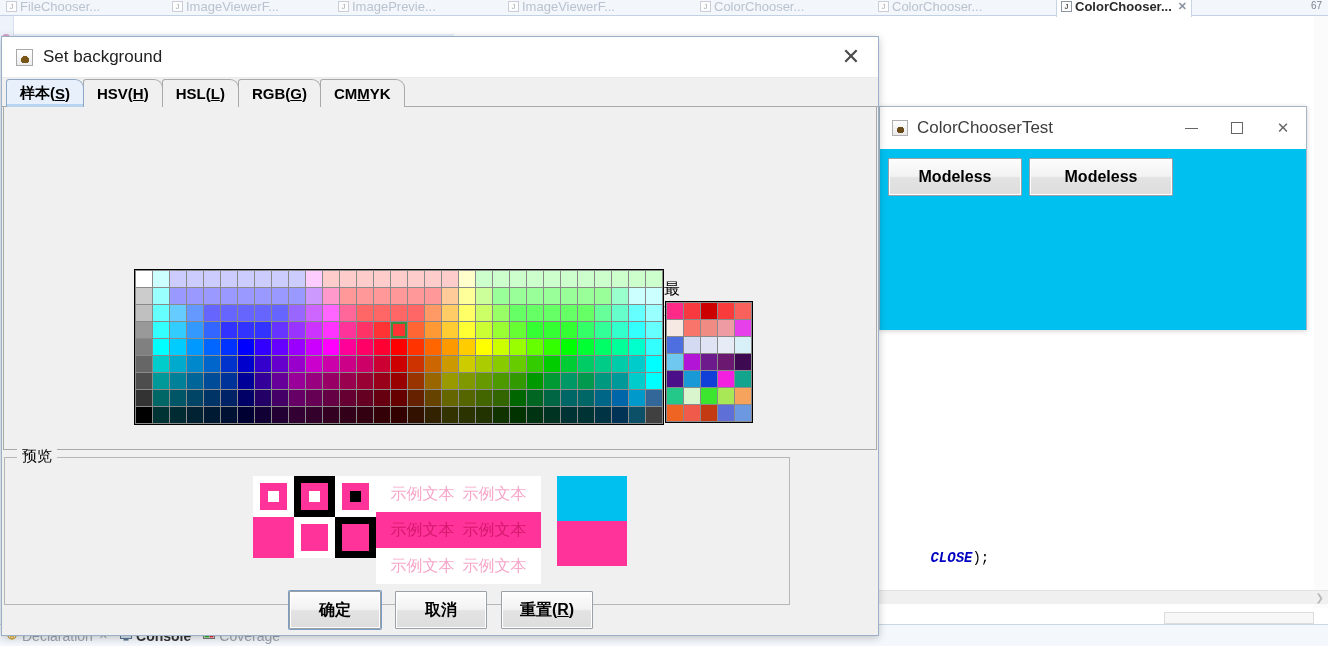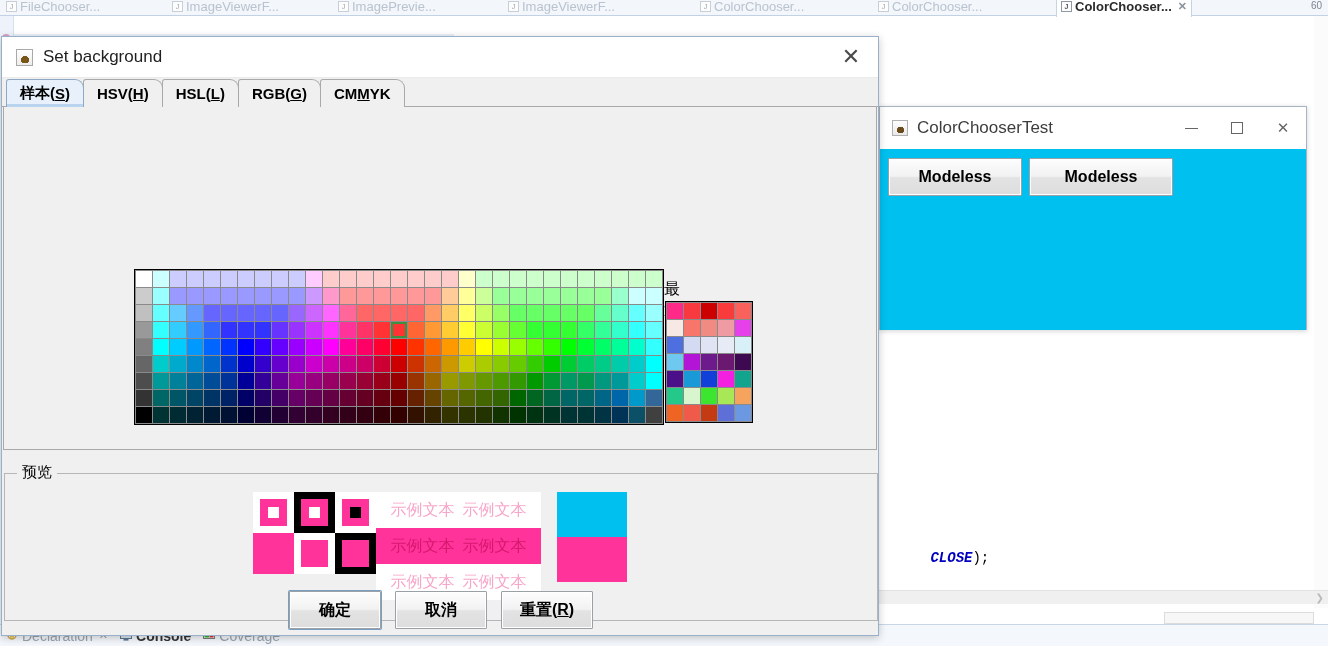--- a/index.html
+++ b/index.html
@@ -169,21 +169,21 @@
   .recent-label { position: absolute; left: 530px; top: 10px; font-size: 16px; color: #000; }
   .recent-grid {
     position: absolute; left: 531px; top: 32px;
     background: #8a8a8a; border: 1px solid #000; padding: 1px;
     display: grid; grid-template-columns: repeat(5, 16px);
     grid-auto-rows: 16px; gap: 1px;
   }
 
   
   .preview-box {
-    position: absolute; left: 2px; top: 436px; width: 874px; height: 148px;
+    position: absolute; left: 2px; top: 420px; width: 786px; height: 148px;
     border: 1px solid #b6b6b6;
   }
   .preview-legend {
     position: absolute; left: 12px; top: -11px; background: #f0f0f0;
     padding: 0 5px; font-size: 15px; color: #000;
   }
   .preview-inner { position: absolute; left: 248px; top: 18px; display: flex; align-items: flex-start; }
 
   .sw-col { display: flex; flex-direction: column; }
   .sw-cell { width: 41px; height: 41px; display: flex; align-items: center; justify-content: center; }
@@ -255,21 +255,21 @@
     </div>
     <div class="ide-tab" style="left:878px;">
       <span class="tico">J</span>
       <span>ColorChooser...</span>
     </div>
     <div class="ide-tab active" style="left:1056px;">
       <span class="tico">J</span>
       <span>ColorChooser...</span>
       <span class="tab-close">✕</span>
     </div>
-    <span class="tab-more">60</span>
+    <span class="tab-more">67</span>
   </div>
 
   <div class="bottom-scroll"></div>
   <div class="bottom-bar">
     <div class="bview">
       <svg class="bico" viewBox="0 0 12 11">
         <circle cx="6" cy="5" r="4" fill="none" stroke="#caa23a" stroke-width="1.4"></circle>
         <path d="M6 1 L7.2 4 L10 4 L7.8 6 L8.6 9 L6 7.2 L3.4 9 L4.2 6 L2 4 L4.8 4 Z" fill="#e8c256"></path>
       </svg>
       <span>Declaration</span>

